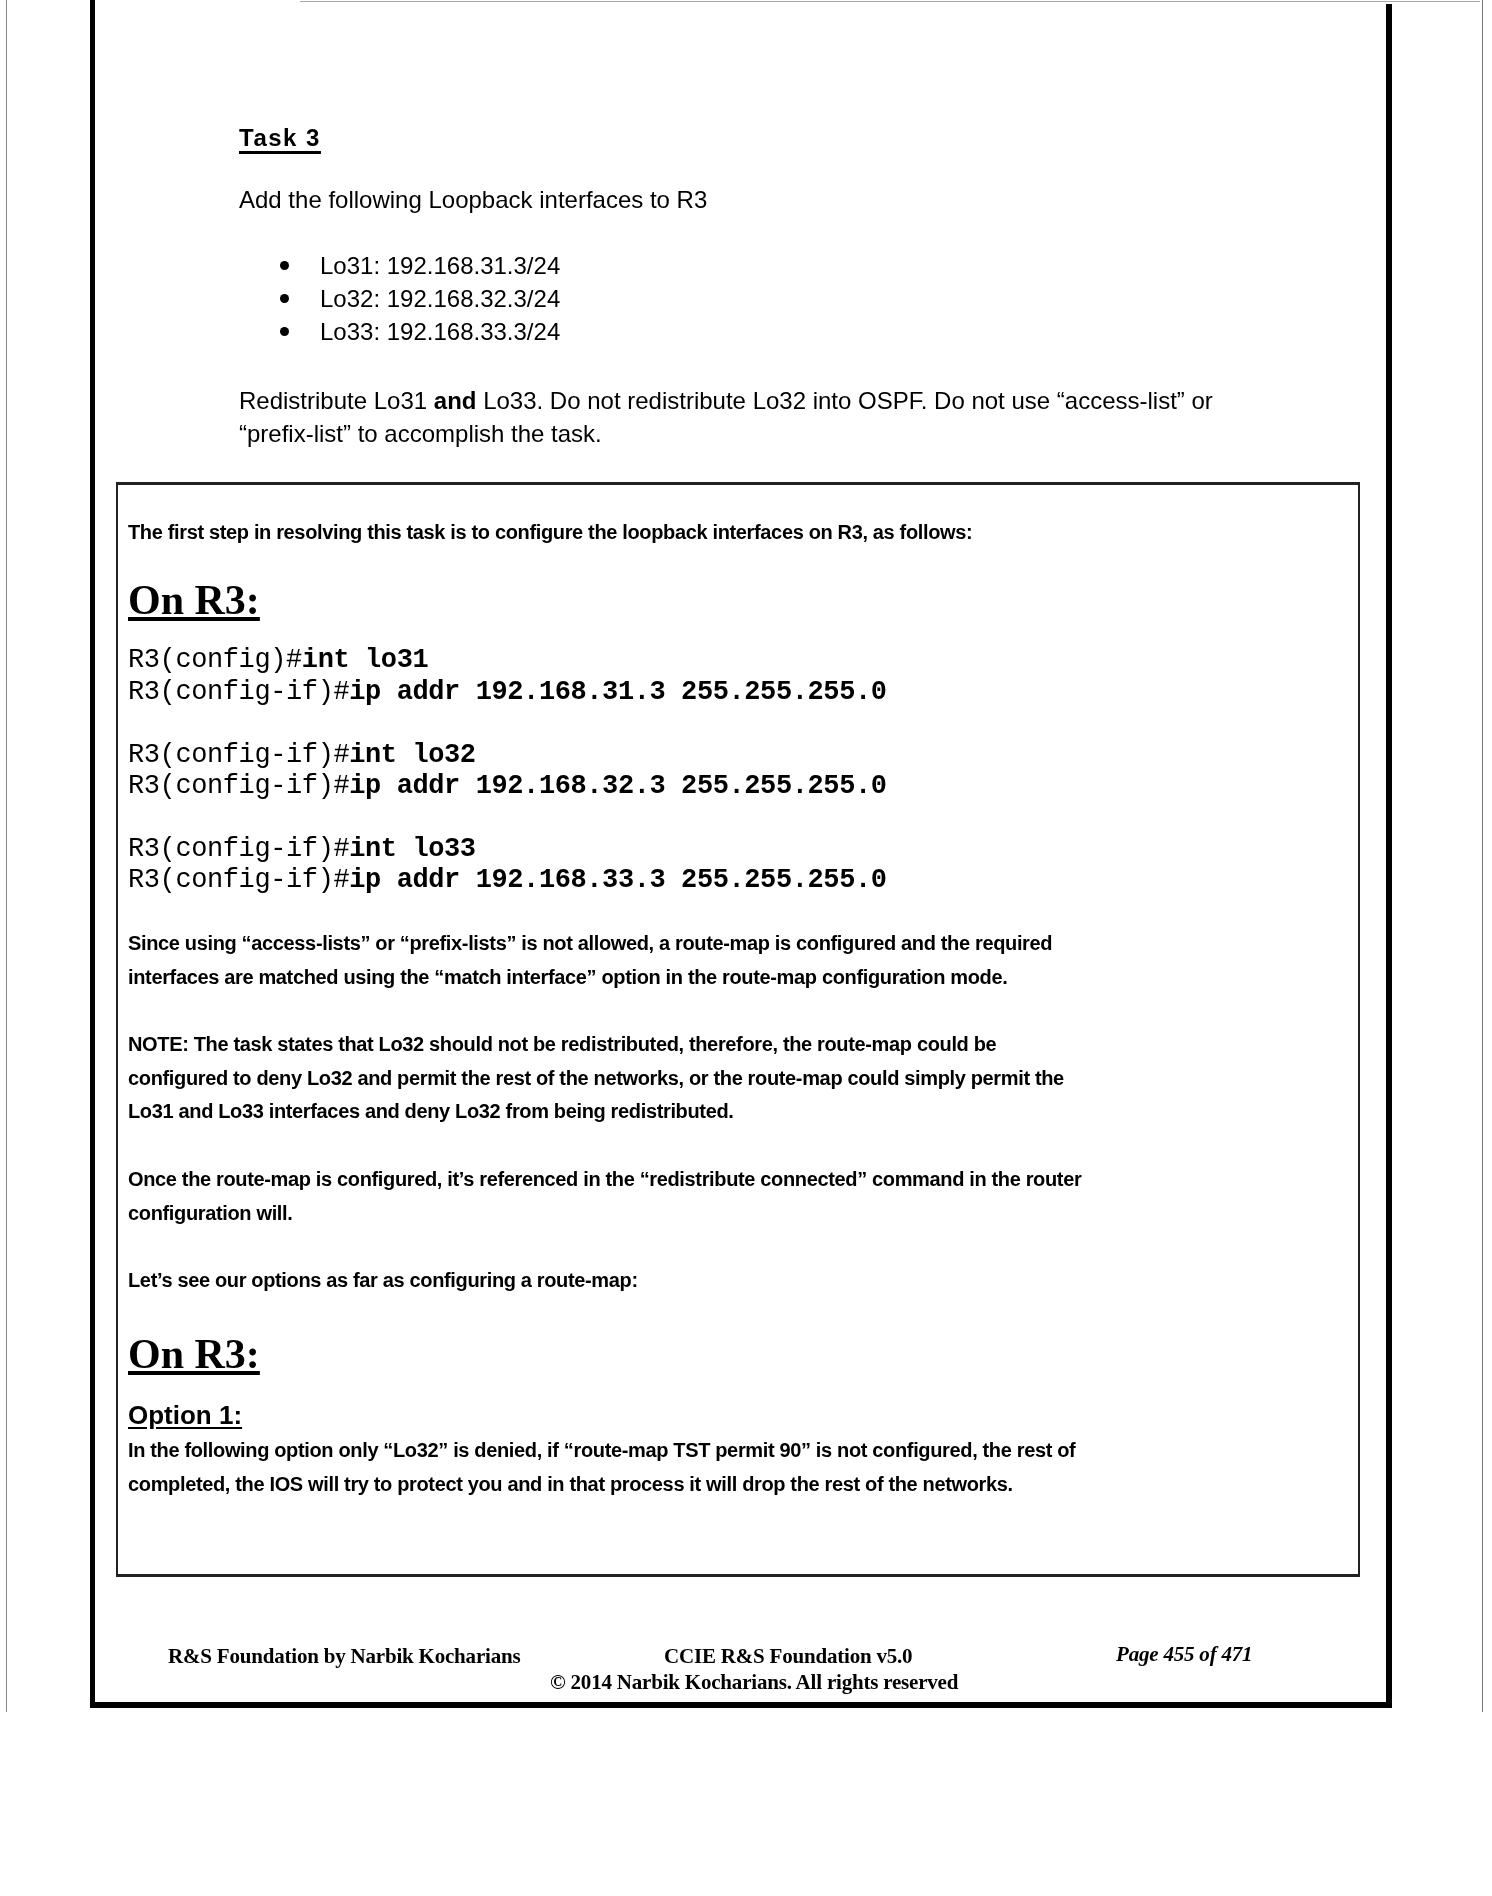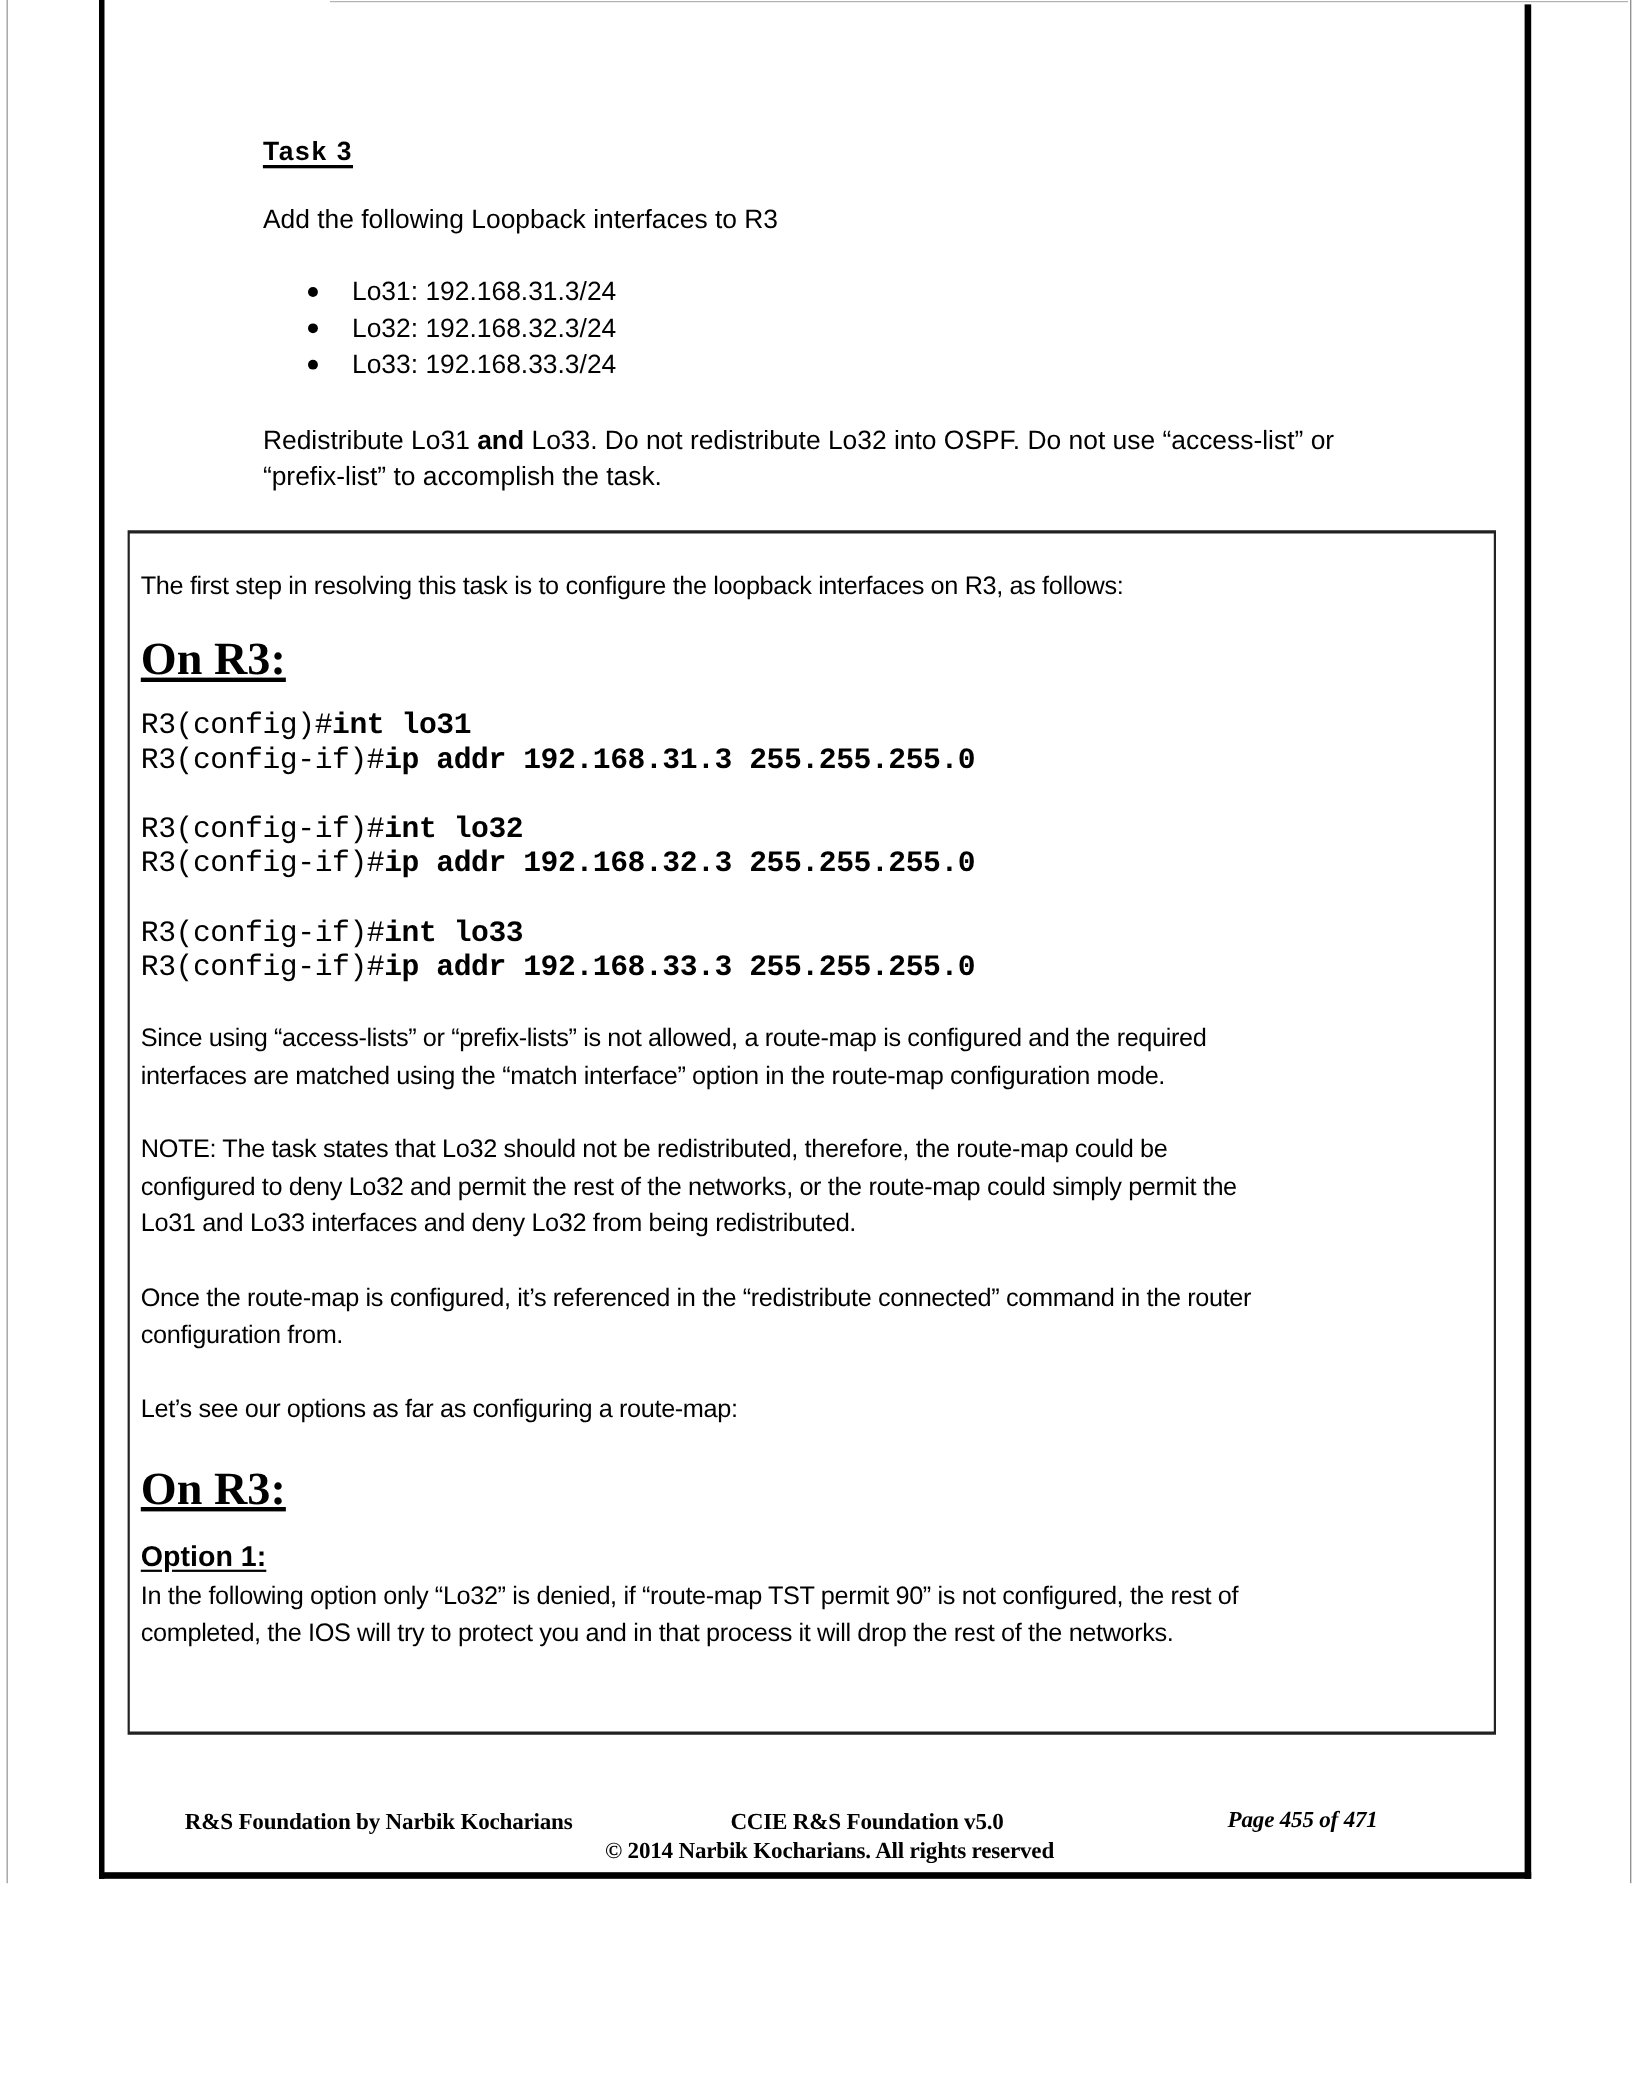--- a/index.html
+++ b/index.html
@@ -15,21 +15,21 @@
   .serif { font-family: "Liberation Serif", "DejaVu Serif", serif; }
   .mono { font-family: "Liberation Mono", "DejaVu Sans Mono", monospace; }
   .task-title { left: 239px; top: 124px; font-size: 24px; font-weight: 900; text-decoration: underline; text-decoration-thickness: 3px; text-underline-offset: 5px; letter-spacing: 1.5px; }
   .p { font-size: 24px; line-height: 33px; white-space: nowrap; }
   .intro { left: 239px; top: 183px; }
   .bullets { left: 284px; top: 249px; list-style: none; margin: 0; padding: 0; }
   .bullets li { position: relative; padding-left: 36px; height: 33px; line-height: 33px; font-size: 24px; white-space: nowrap; }
   .bullets li .dot { position: absolute; left: -4px; top: 12px; width: 9px; height: 9px; border-radius: 50%; background: #000; }
   .redistribute { left: 239px; top: 384px; }
   .inner-box { left: 116px; top: 482px; width: 1244px; height: 1095px; border: 2px solid #222; border-top-width: 3px; border-bottom-width: 3px; box-sizing: border-box; }
-  .bt { font-size: 23px; font-weight: normal; line-height: 33.5px; white-space: nowrap; letter-spacing: -0.35px; }
+  .bt { font-size: 20px; font-weight: bold; line-height: 33.5px; white-space: nowrap; letter-spacing: -0.35px; }
   .heading-serif { font-size: 42px; font-weight: bold; text-decoration: underline; text-underline-offset: 3px; }
   .code { font-size: 27px; line-height: 31px; white-space: pre; letter-spacing: -0.4px; }
   .code b { font-weight: bold; }
   .option-title { font-size: 26px; font-weight: bold; text-decoration: underline; text-underline-offset: 3px; }
   .footer { font-size: 21px; font-weight: bold; white-space: nowrap; letter-spacing: -0.2px; margin-top: 22px; }
   .footer-italic { font-style: italic; }
 </style>
 </head>
 <body>
 
@@ -73,21 +73,21 @@
 </div>
 
 <div class="abs sans bt" style="left:128px; top:1028px;">
   <div>NOTE: The task states that Lo32 should not be redistributed, therefore, the route-map could be</div>
   <div>configured to deny Lo32 and permit the rest of the networks, or the route-map could simply permit the</div>
   <div>Lo31 and Lo33 interfaces and deny Lo32 from being redistributed.</div>
 </div>
 
 <div class="abs sans bt" style="left:128px; top:1163px;">
   <div>Once the route-map is configured, it’s referenced in the “redistribute connected” command in the router</div>
-  <div>configuration from.</div>
+  <div>configuration will.</div>
 </div>
 
 <div class="abs sans bt" style="left:128px; top:1264px;">Let’s see our options as far as configuring a route-map:</div>
 
 <div class="abs serif heading-serif" style="left:128px; top:1330px;">On R3:</div>
 
 <div class="abs sans option-title" style="left:128px; top:1400px;">Option 1:</div>
 
 <div class="abs sans bt" style="left:128px; top:1434px;">
   <div>In the following option only “Lo32” is denied, if “route-map TST permit 90” is not configured, the rest of</div>

